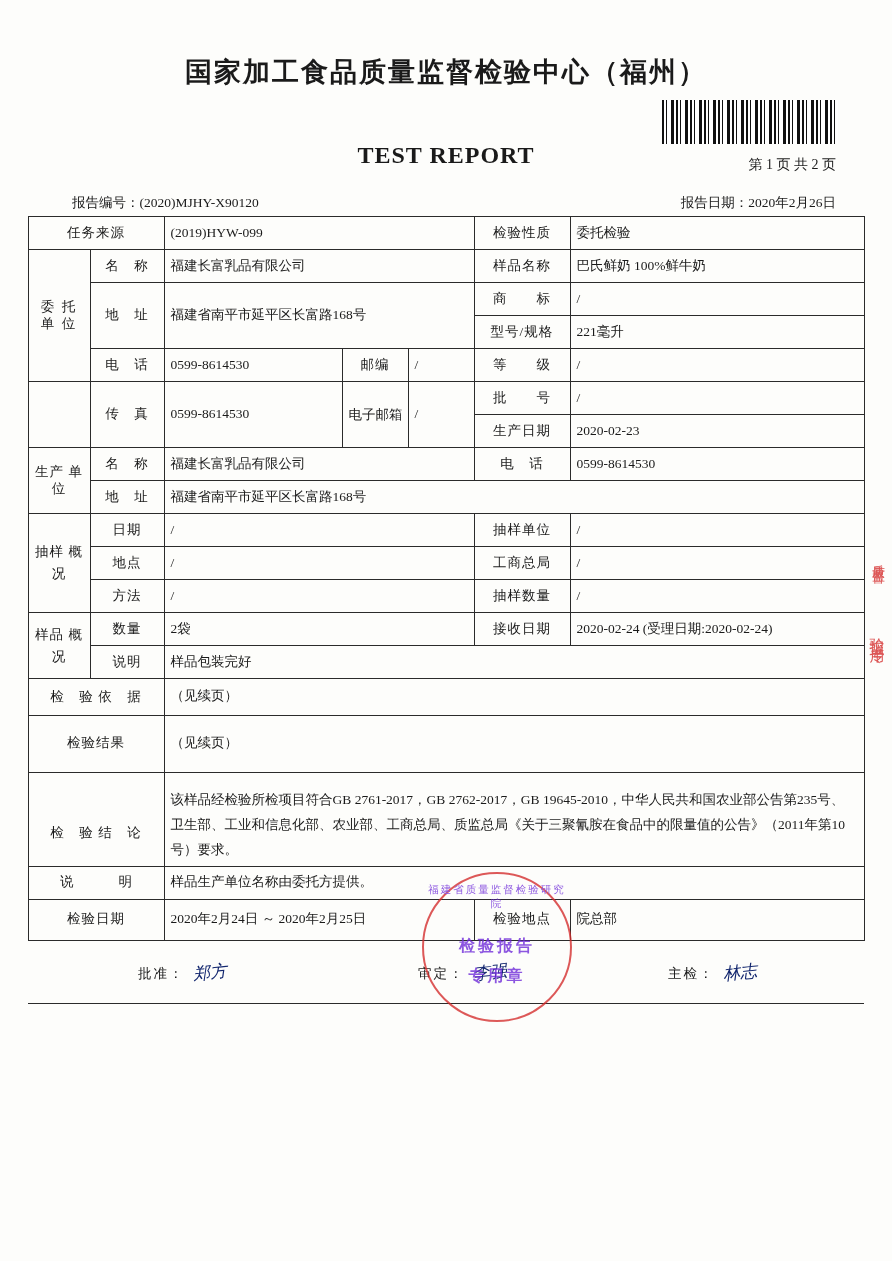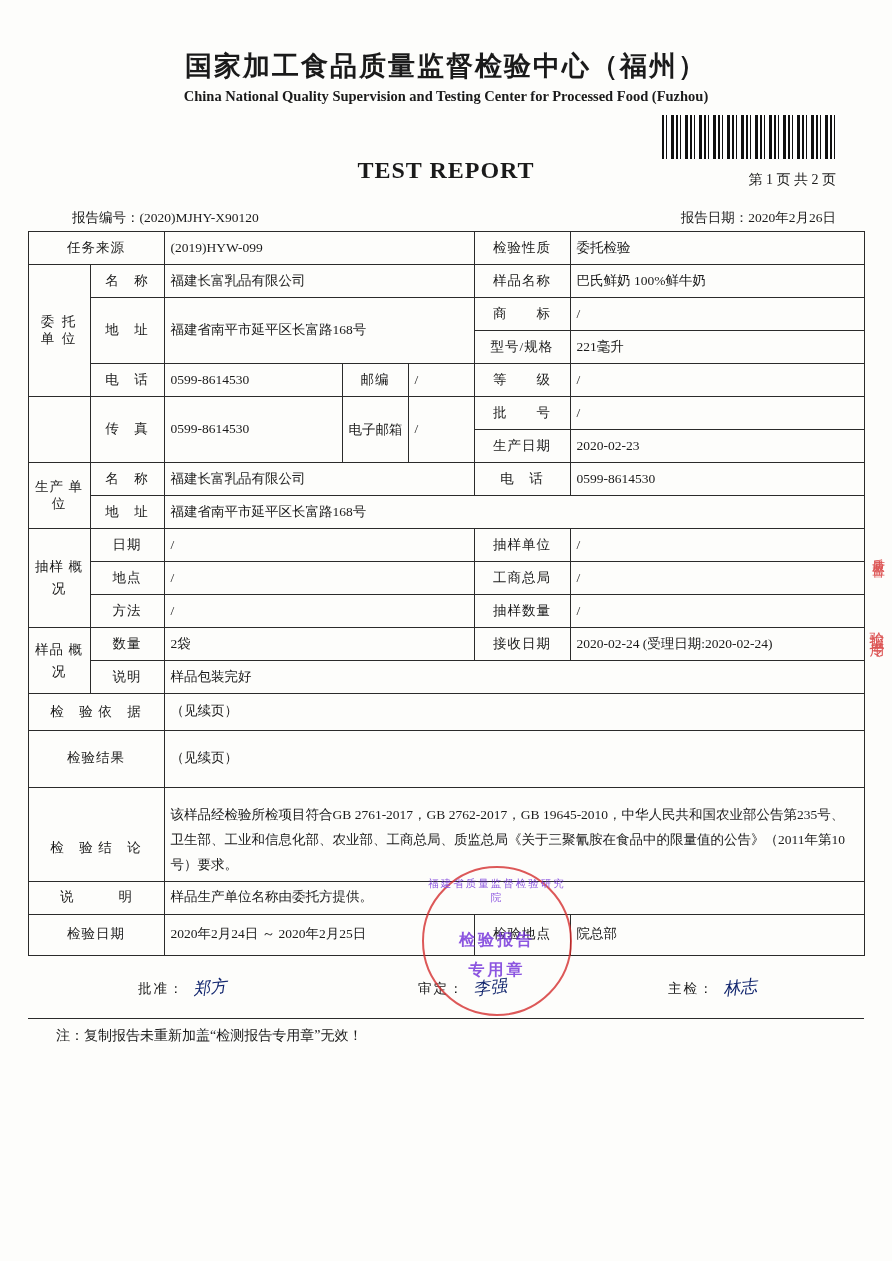--- a/index.html
+++ b/index.html
@@ -7,21 +7,21 @@
     width:892px;height:1261px;
     background:#fdfdfb;
     font-family:"Liberation Serif","DejaVu Serif",serif;
     color:#1a1a1a;
     position:relative;
     overflow:hidden;
   }
   .page{position:relative;width:892px;height:1261px;}
 
   
-  .hdr{text-align:center;padding-top:48px;}
+  .hdr{text-align:center;padding-top:48px;margin-top:6px;}
   .hdr .cn-title{
     font-size:27px;font-weight:bold;letter-spacing:2px;
     font-family:"Liberation Serif","DejaVu Serif",serif;
   }
   .hdr .en-title{
     font-size:14.5px;font-weight:bold;margin-top:4px;letter-spacing:0px;
     font-family:"Liberation Serif","DejaVu Serif",serif;
   }
   .report-title-wrap{position:relative;margin-top:14px;height:74px;}
   .report-cn{
@@ -120,21 +120,20 @@
   .stamp-side.s1{top:548px;}
   .stamp-side.s2{top:620px;font-size:15px;}
 </style>
 </head>
 <body>
 
 <div class="page">
 
   <div class="hdr">
     <div class="cn-title">国家加工食品质量监督检验中心（福州）</div>
-    <div class="en-title">China National Quality Supervision and Testing Center for Processed Food (Fuzhou)</div>
     <div class="report-title-wrap">
       <div class="report-en">TEST REPORT</div>
       <div class="barcode"></div>
       <div class="page-no">第 1 页  共 2 页</div>
     </div>
   </div>
 
   <div class="meta-row">
     <div class="rep-no">
       <span>报告编号：</span><span>(2020)MJHY-X90120</span>
@@ -287,21 +286,20 @@
     <div class="sig sig2">
       <span class="lab">审定：</span><span class="hand">李强</span>
     </div>
     <div class="sig sig3">
       <span class="lab">主检：</span><span class="hand">林志</span>
     </div>
   </div>
 
   <hr class="bottom">
   <div class="footer">
-    <div class="l1">注：复制报告未重新加盖“检测报告专用章”无效！</div>
   </div>
 
   <div class="stamp-round">
     <div class="ring-text">福建省质量监督检验研究院</div>
     <div class="mid">检验报告</div>
     <div class="bot">专用章</div>
   </div>
   <div class="stamp-side s1">质量监督</div>
   <div class="stamp-side s2">验报 专用</div>
 

